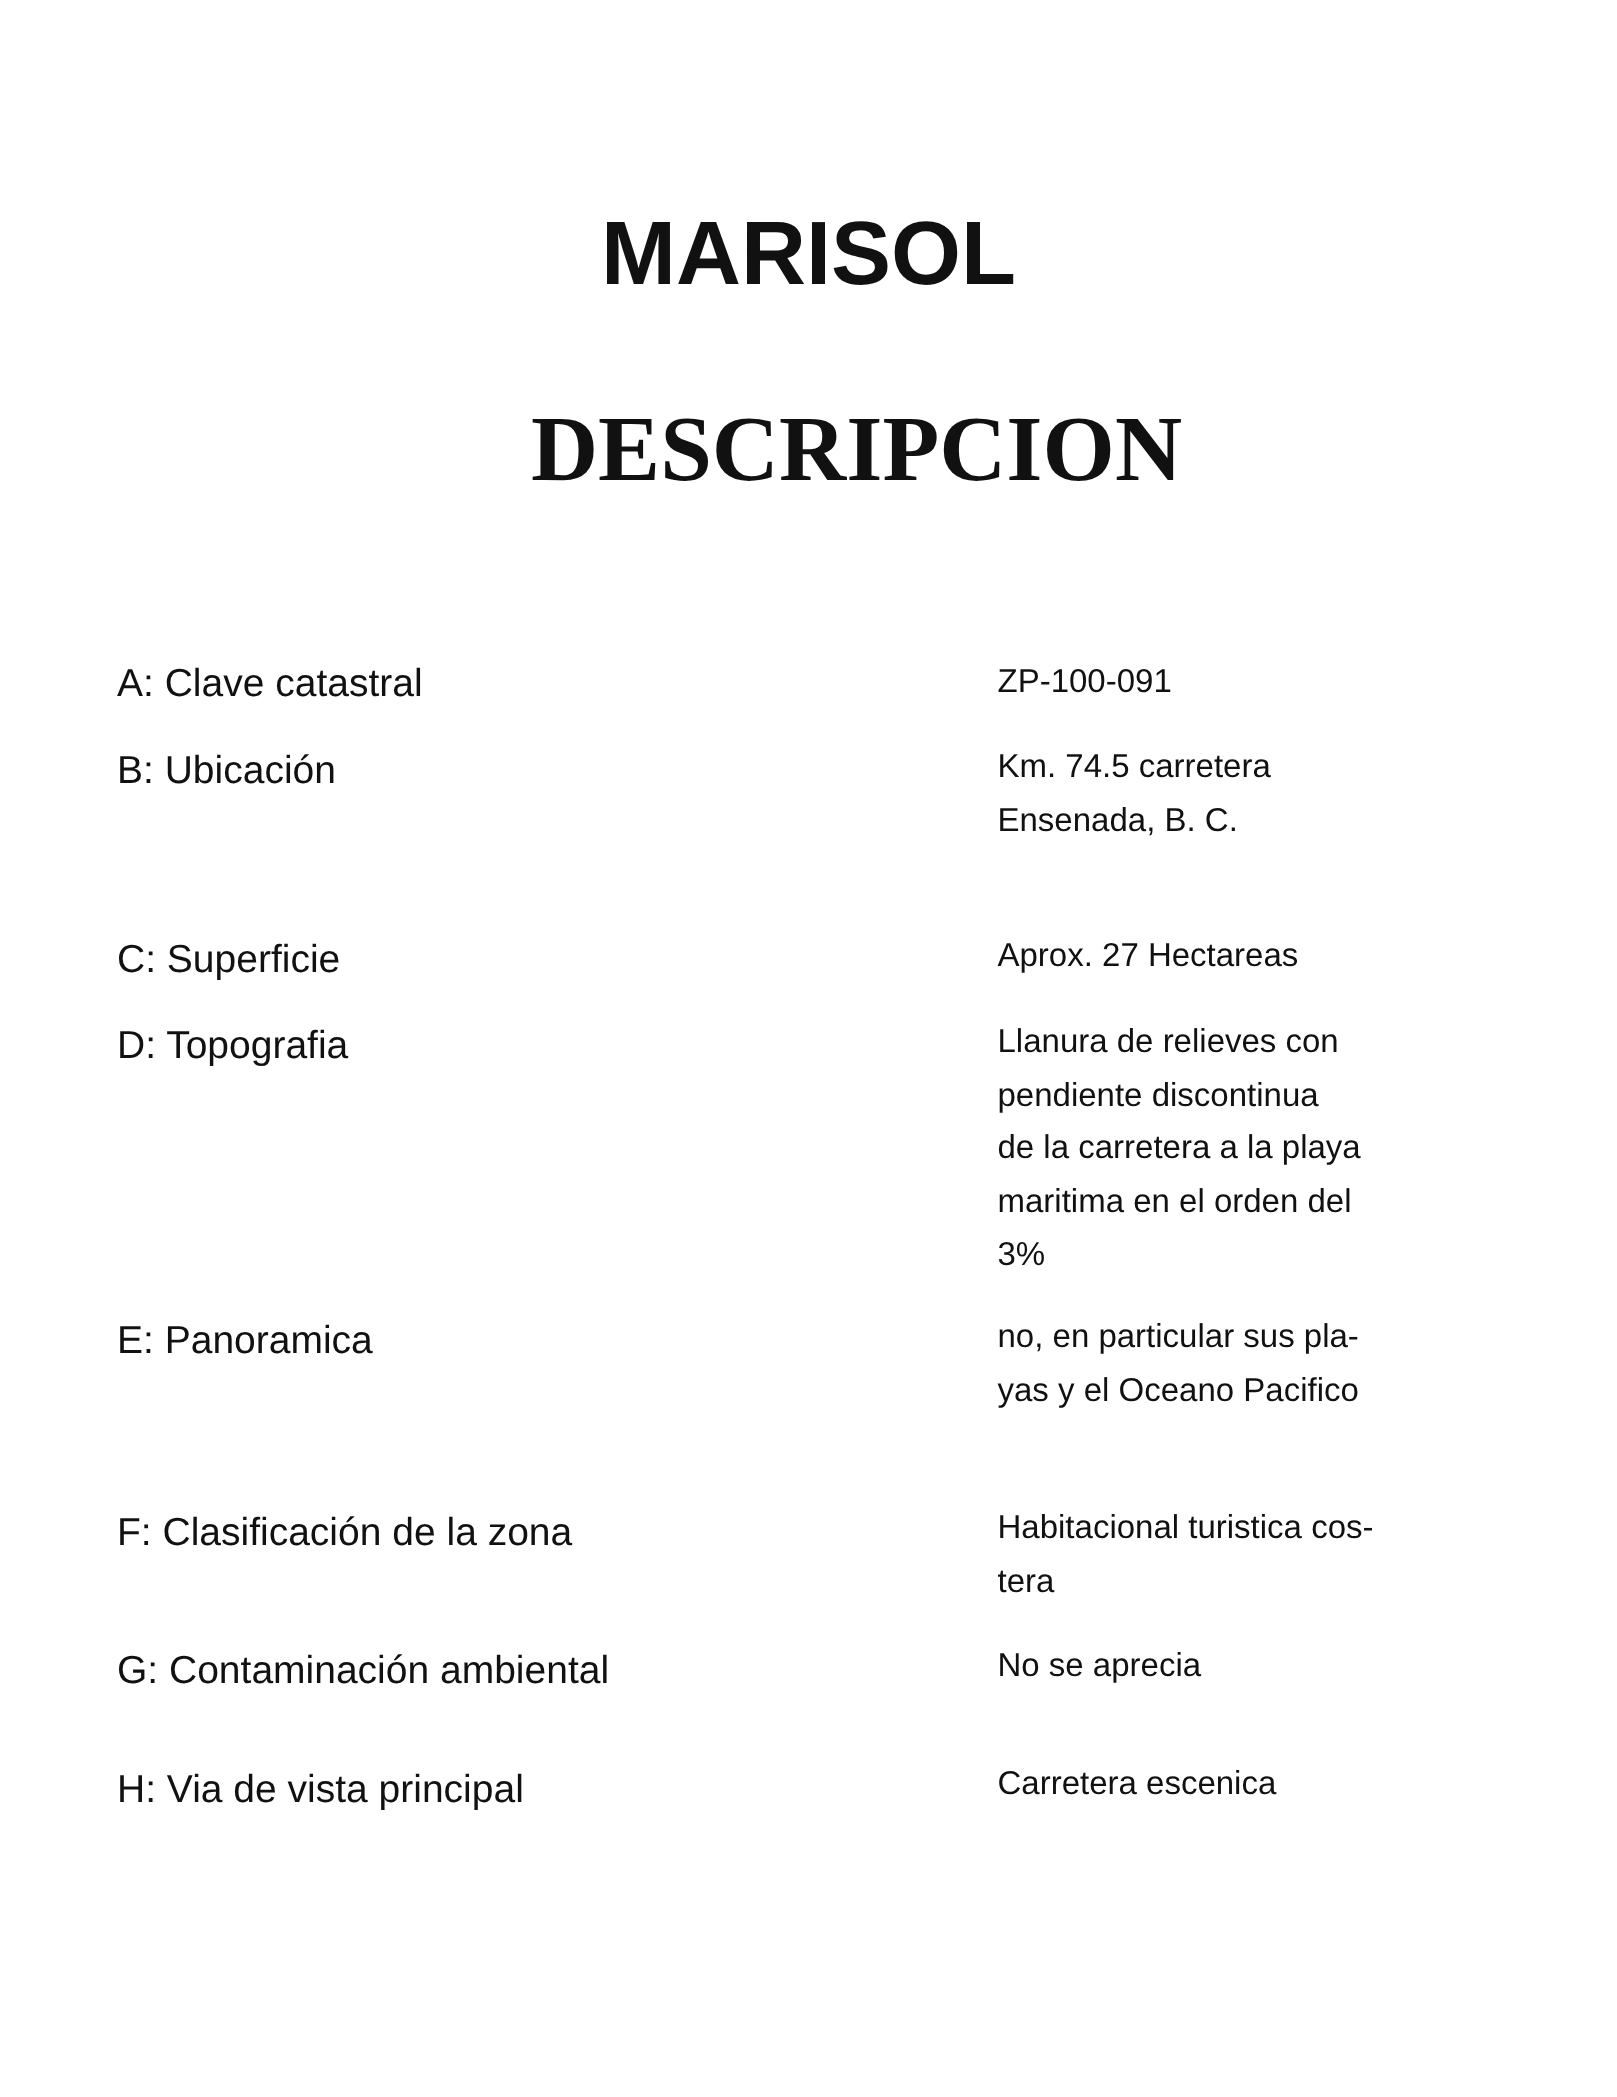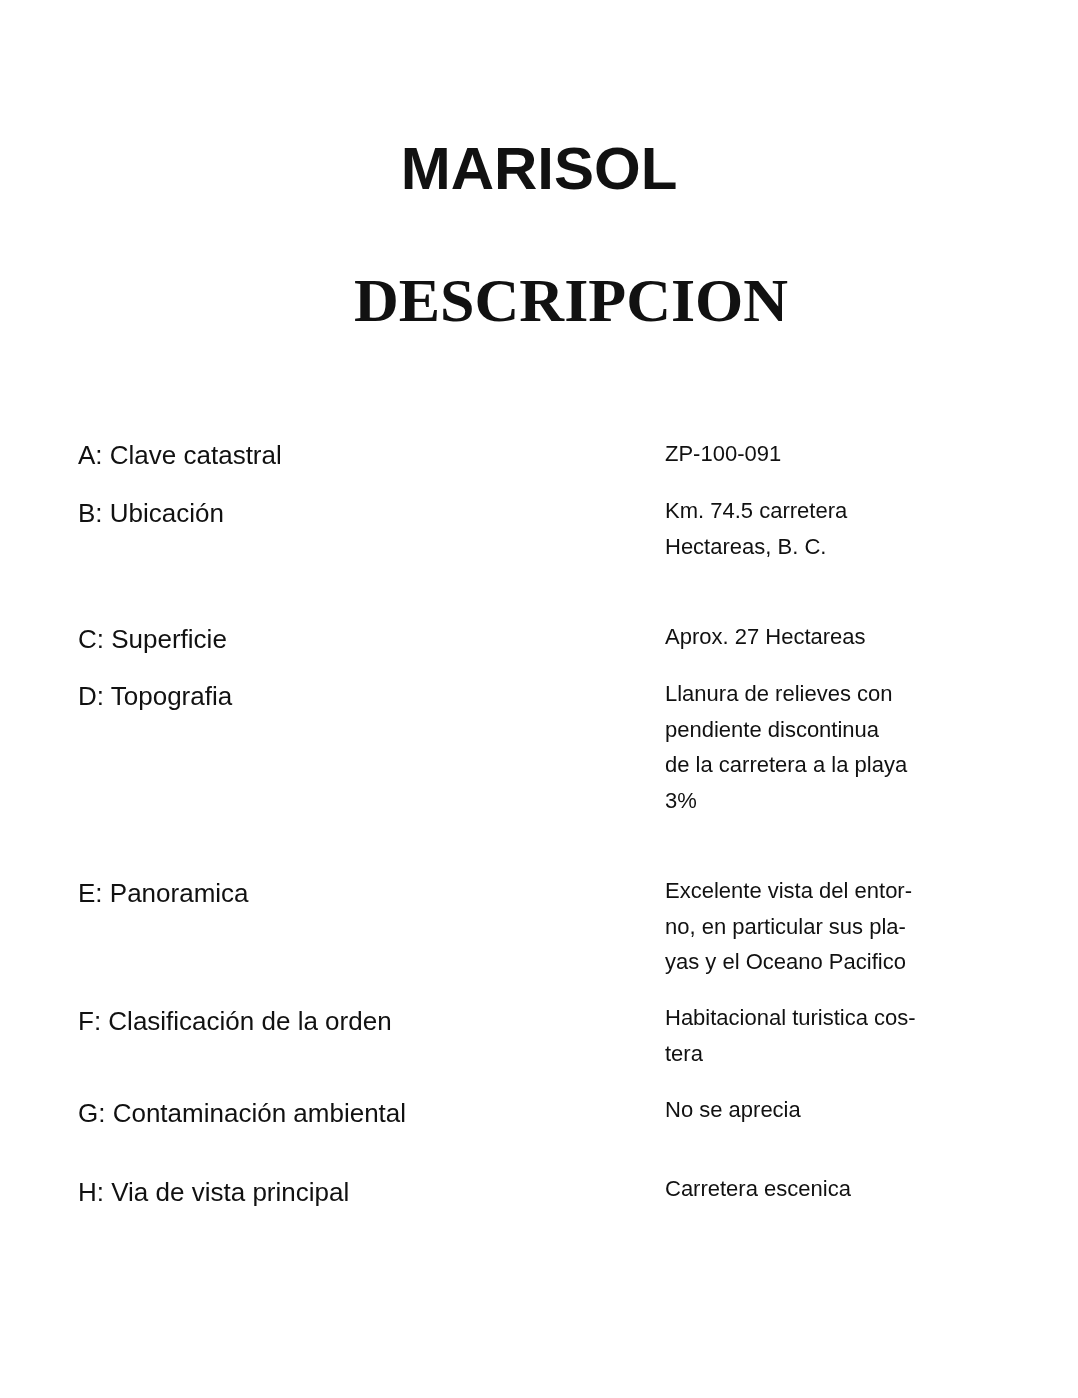--- a/index.html
+++ b/index.html
@@ -34,52 +34,52 @@
     <div class="label">A: Clave catastral</div>
     <div class="value" style="top:-2px">
       <span>ZP-100-091</span>
     </div>
   </div>
 
   <div class="row" style="top:496px">
     <div class="label">B: Ubicación</div>
     <div class="value" style="top:-3px">
       <span>Km. 74.5 carretera</span>
-      <span>Hectareas, B. C.</span>
+      <span>Ensenada, B. C.</span>
     </div>
   </div>
 
   <div class="row" style="top:622px">
     <div class="label">C: Superficie</div>
     <div class="value" style="top:-3px">
       <span>Aprox. 27 Hectareas</span>
     </div>
   </div>
 
   <div class="row" style="top:679px">
     <div class="label">D: Topografia</div>
     <div class="value" style="top:-3px">
       <span>Llanura de relieves con</span>
       <span>pendiente discontinua</span>
       <span>de la carretera a la playa</span>
+      <span>maritima en el orden del</span>
       <span>3%</span>
     </div>
   </div>
 
   <div class="row" style="top:876px">
     <div class="label">E: Panoramica</div>
     <div class="value" style="top:-3px">
-      <span>Excelente vista del entor-</span>
       <span>no, en particular sus pla-</span>
       <span>yas y el Oceano Pacifico</span>
     </div>
   </div>
 
   <div class="row" style="top:1004px">
-    <div class="label">F: Clasificación de la orden</div>
+    <div class="label">F: Clasificación de la zona</div>
     <div class="value" style="top:-4px">
       <span>Habitacional turistica cos-</span>
       <span>tera</span>
     </div>
   </div>
 
   <div class="row" style="top:1096px">
     <div class="label">G: Contaminación ambiental</div>
     <div class="value" style="top:-4px">
       <span>No se aprecia</span>

